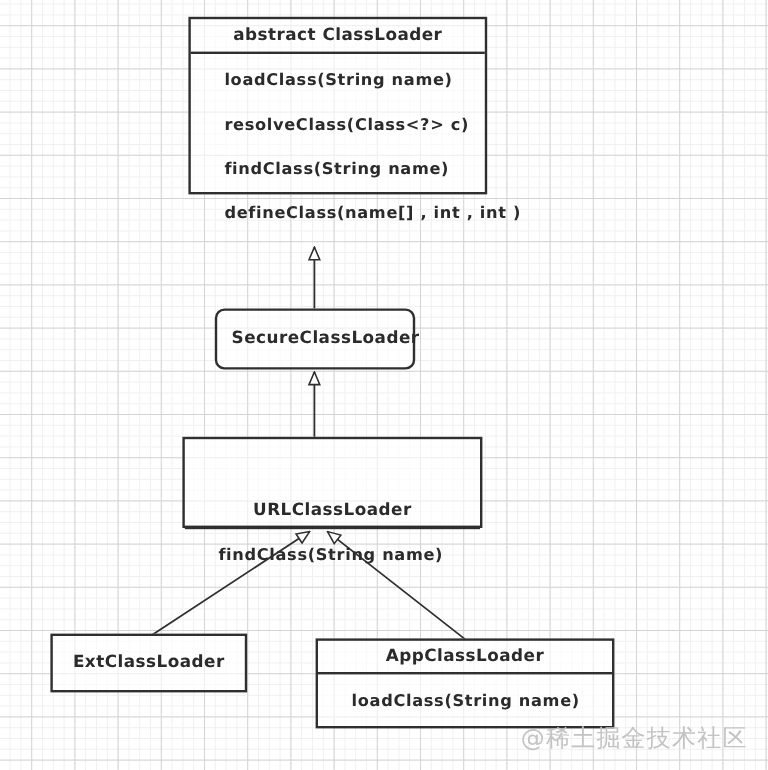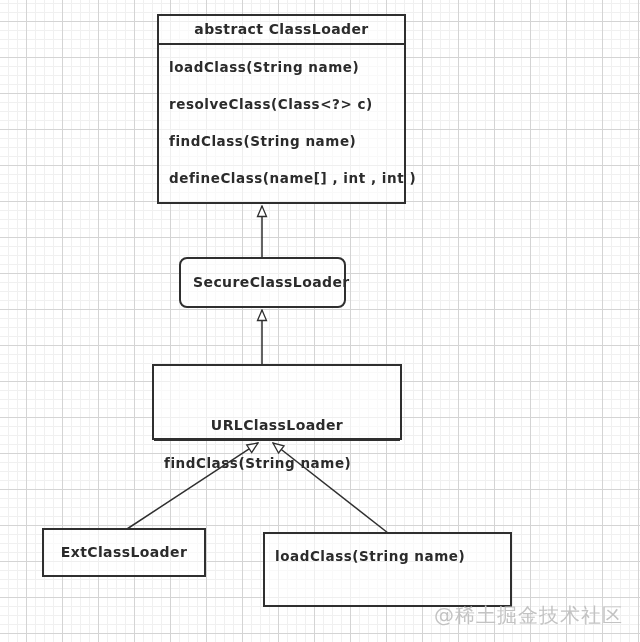--- a/index.html
+++ b/index.html
@@ -42,25 +42,25 @@
     font-size: 14px;
     letter-spacing: 0.4px;
     white-space: nowrap;
   }
   .with-sep .node-title {
     border-bottom: 2px solid #2f2f2f;
   }
   .node-method {
     font-size: 13.5px;
     letter-spacing: 0.55px;
-    padding-left: 10px;
+    padding-left: 28px;
     white-space: nowrap;
   }
   
-  .n-abstract { left: 157px; top: 14px; width: 249px; height: 190px; }
+  .n-abstract { left: 157px; top: 14px; width: 249px; height: 148px; }
   .n-abstract .node-title { height: 27px; line-height: 27px; }
   .n-abstract .methods { padding-top: 4px; }
   .n-abstract .node-method { height: 37px; line-height: 37px; }
   
   .n-secure { left: 179px; top: 257px; width: 167px; height: 51px; border-radius: 8px; }
   .n-secure .node-title { line-height: 47px; padding-left: 12px; }
   
   .n-url { left: 152px; top: 364px; width: 250px; height: 76px; }
   .n-url .node-title { height: 28px; line-height: 28px; margin-top: 45px; }
   .n-url .node-method { height: 44px; line-height: 44px; }
@@ -116,18 +116,19 @@
   <div class="node n-url with-sep">
     <div class="node-title">URLClassLoader</div>
     <div class="node-method">findClass(String name)</div>
   </div>
 
   <div class="node n-ext">
     <div class="node-title">ExtClassLoader</div>
   </div>
 
   <div class="node n-app with-sep">
+    <div class="node-title">AppClassLoader</div>
     <div class="node-method">loadClass(String name)</div>
   </div>
 
   <div class="watermark">@稀土掘金技术社区</div>
 
 </div>
 
 </body></html>

